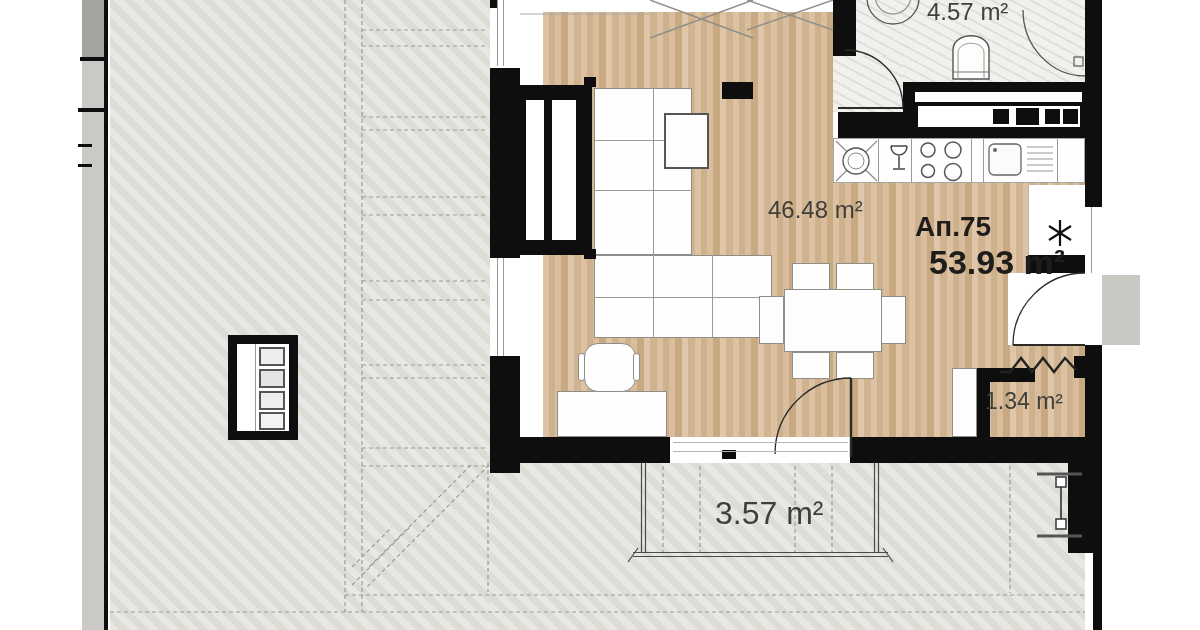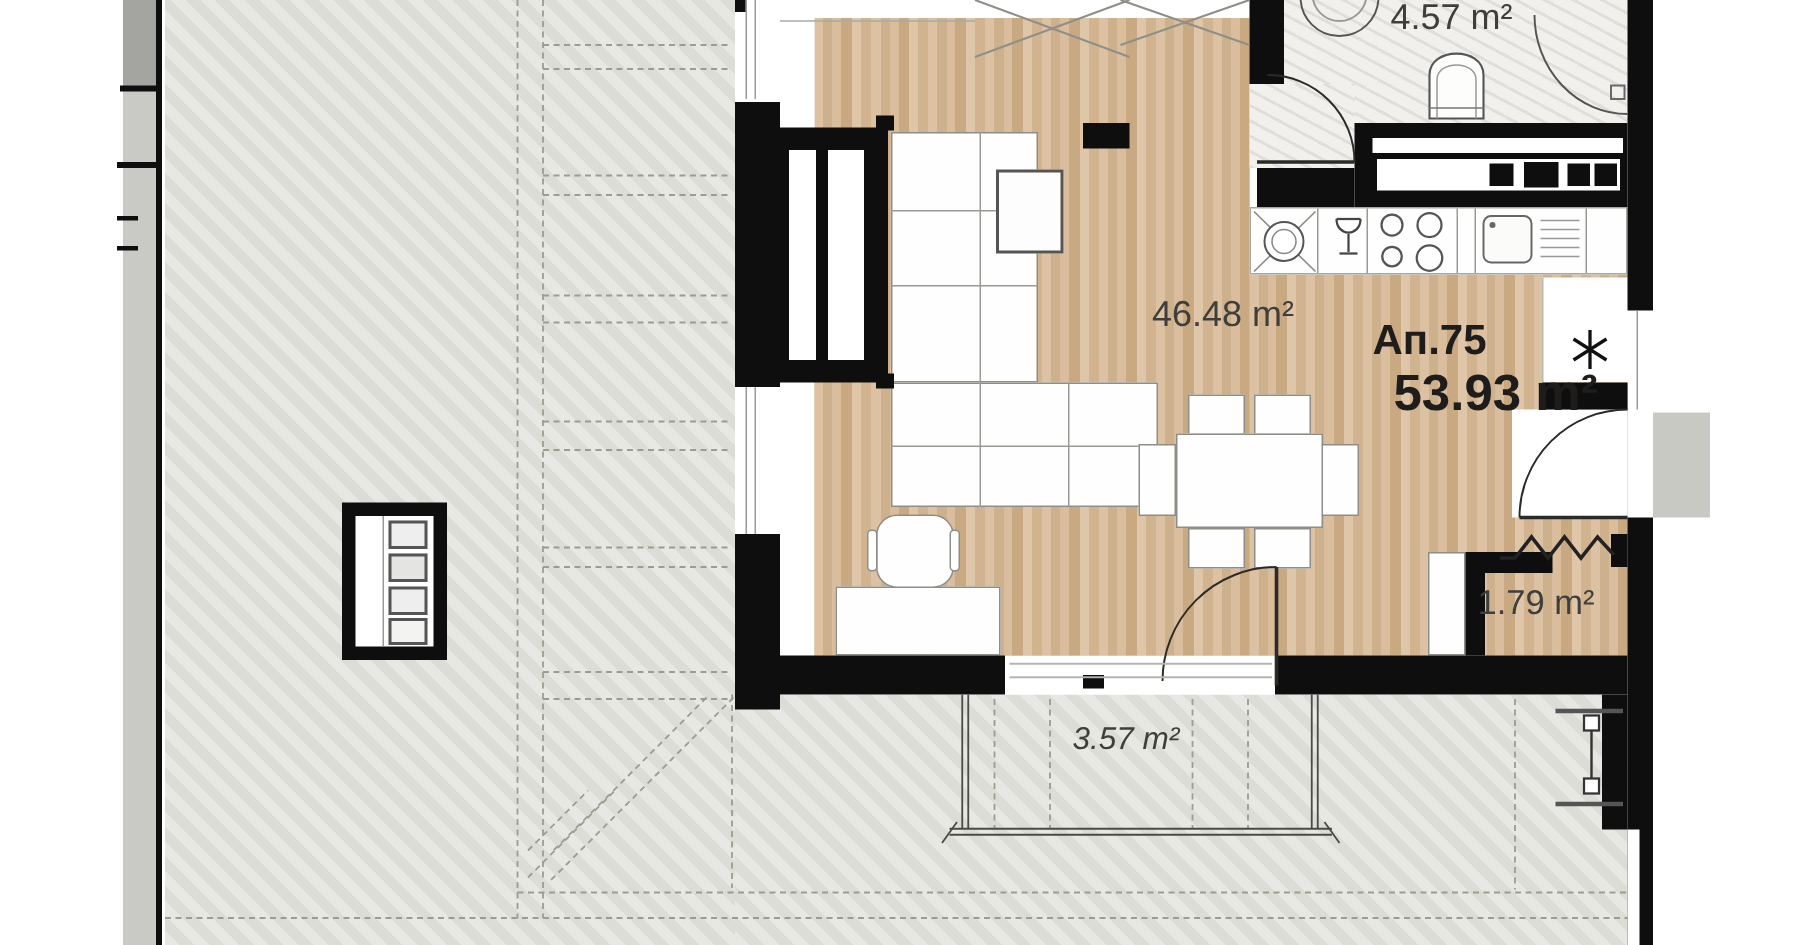--- a/index.html
+++ b/index.html
@@ -263,15 +263,15 @@
       <path d="M1061,482 V528" stroke="#333" stroke-width="1.6"></path>
       <rect x="1056" y="477" width="10" height="10" fill="#fff" stroke="#333" stroke-width="1.5"></rect>
       <rect x="1056" y="519" width="10" height="10" fill="#fff" stroke="#333" stroke-width="1.5"></rect>
     </g>
   </svg>
 
   <div class="lbl" style="left:927px;top:-2px;font-size:24px;">4.57 m²</div>
   <div class="lbl" style="left:768px;top:196px;font-size:24px;">46.48 m²</div>
   <div class="lbl lbl-bold" style="left:915px;top:211px;font-size:28px;">Ап.75</div>
   <div class="lbl lbl-bold" style="left:901px;top:243px;font-size:34px;margin-left:28px;">53.93 m²</div>
-  <div class="lbl" style="left:985px;top:388px;font-size:23px;">1.79 m²</div>
-  <div class="lbl" style="left:715px;top:481px;font-size:21px;font-style:italic;">3.57 m²</div>
+  <div class="lbl" style="left:985px;top:388px;font-size:23px;">1.34 m²</div>
+  <div class="lbl" style="left:715px;top:495px;font-size:32px;">3.57 m²</div>
 </div>
 
 </body></html>

